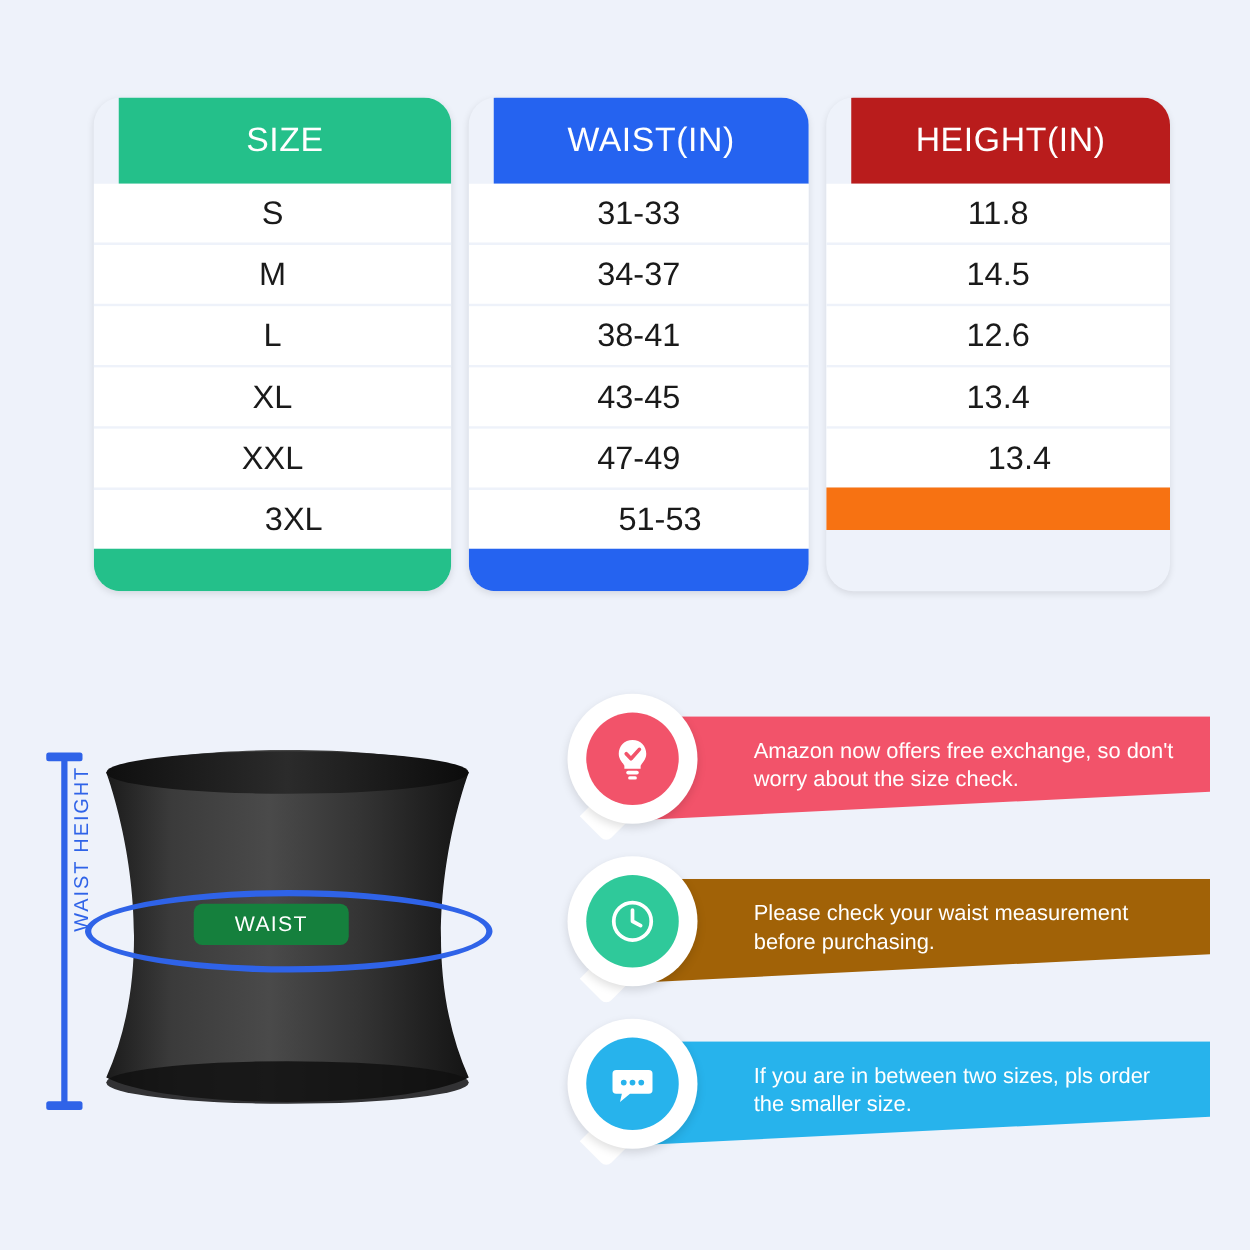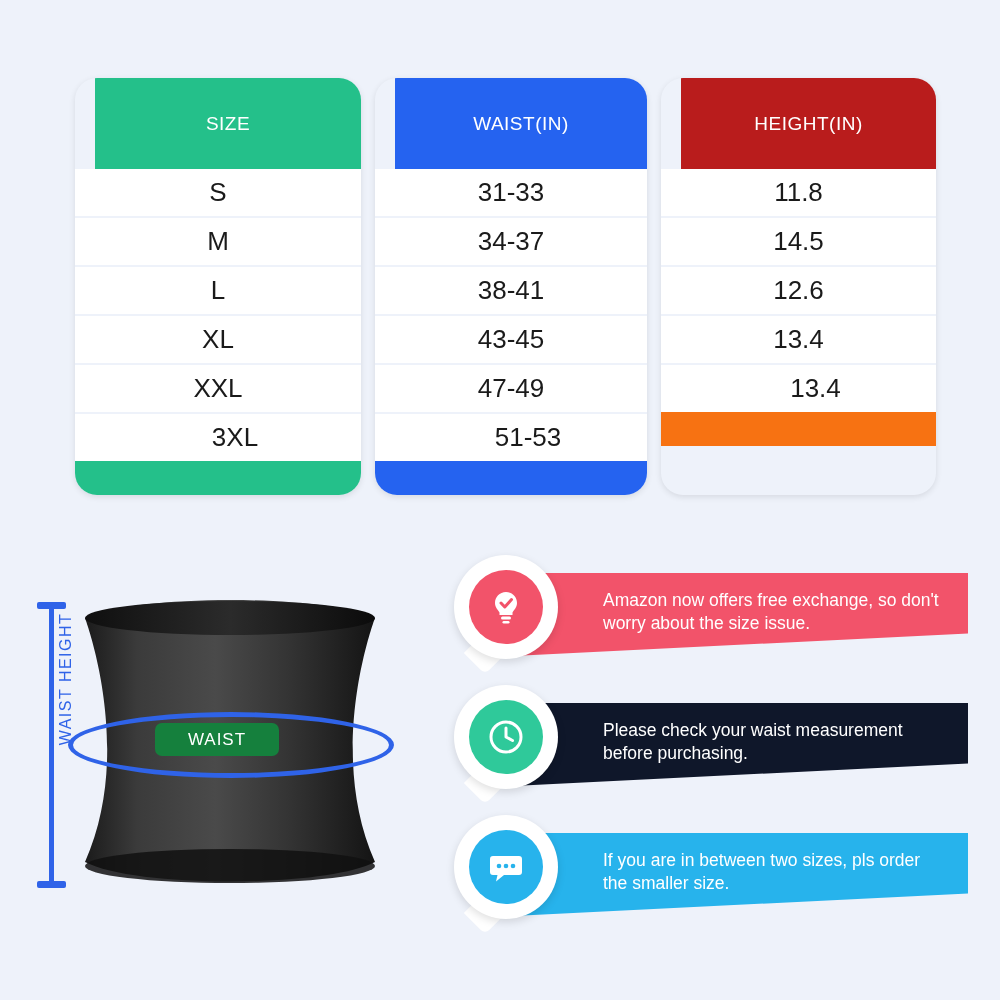--- a/index.html
+++ b/index.html
@@ -28,26 +28,26 @@
     flex: 1;
     border-radius: 22px;
     overflow: hidden;
     box-shadow: 0 2px 6px rgba(0,0,0,0.10);
   }
   .col.size-col { flex: 0 0 286px; }
   .col.waist-col { flex: 0 0 272px; }
   .col.height-col { flex: 0 0 275px; }
 
   .col-head {
-    height: 91px;
+    height: 69px;
     display: flex;
     align-items: center;
     justify-content: center;
     color: #ffffff;
-    font-size: 19px;
+    font-size: 27px;
     letter-spacing: 0.5px;
     font-weight: 400;
     margin-left: 20px;
   }
   .col-body {
     background: transparent;
   }
   .cell {
     height: 47px;
     display: flex;
@@ -164,21 +164,21 @@
     height: 84px;
     box-sizing: border-box;
     padding: 16px 20px 0 110px;
     color: #ffffff;
     font-size: 17.5px;
     line-height: 1.32;
     clip-path: polygon(0 0, 100% 0, 92% 100%, 0 100%);
     border-radius: 4px 0 0 4px;
   }
   .ribbon.pink  { background: #f2536a; clip-path: polygon(0 0, 100% 0, 100% 72%, 0 100%); }
-  .ribbon.green { background: #0f172a; clip-path: polygon(0 0, 100% 0, 100% 72%, 0 100%); }
+  .ribbon.green { background: #a16207; clip-path: polygon(0 0, 100% 0, 100% 72%, 0 100%); }
   .ribbon.blue  { background: #27b3ec; clip-path: polygon(0 0, 100% 0, 100% 72%, 0 100%); }
 
   .badge {
     position: absolute;
     left: 16px;
     top: 0;
     width: 104px;
     height: 104px;
     background: #ffffff;
     border-radius: 50%;
@@ -289,21 +289,21 @@
     </svg>
   </div>
 
   <div class="waist-ring"></div>
   <div class="waist-chip">WAIST</div>
 </div>
 
 <div class="notes">
 
   <div class="note">
-    <div class="ribbon pink">Amazon now offers free exchange, so don't worry about the size issue.</div>
+    <div class="ribbon pink">Amazon now offers free exchange, so don't worry about the size check.</div>
     <div class="badge">
       <div class="badge-circle pink">
         <svg width="40" height="40" viewBox="0 0 40 40" xmlns="http://www.w3.org/2000/svg">
           <path d="M20 5 C13.5 5 9 10 9 16 C9 20.5 12 23 13.5 25.5 L13.5 28 L26.5 28 L26.5 25.5 C28 23 31 20.5 31 16 C31 10 26.5 5 20 5 Z" fill="#ffffff"></path>
           <rect x="15" y="29.5" width="10" height="3" rx="1.5" fill="#ffffff"></rect>
           <rect x="16.5" y="34" width="7" height="2.6" rx="1.3" fill="#ffffff"></rect>
           <path d="M15 16 L18.8 20 L25.5 12.5" stroke="#f2536a" stroke-width="3" fill="none" stroke-linecap="round" stroke-linejoin="round"></path>
         </svg>
       </div>
     </div>

